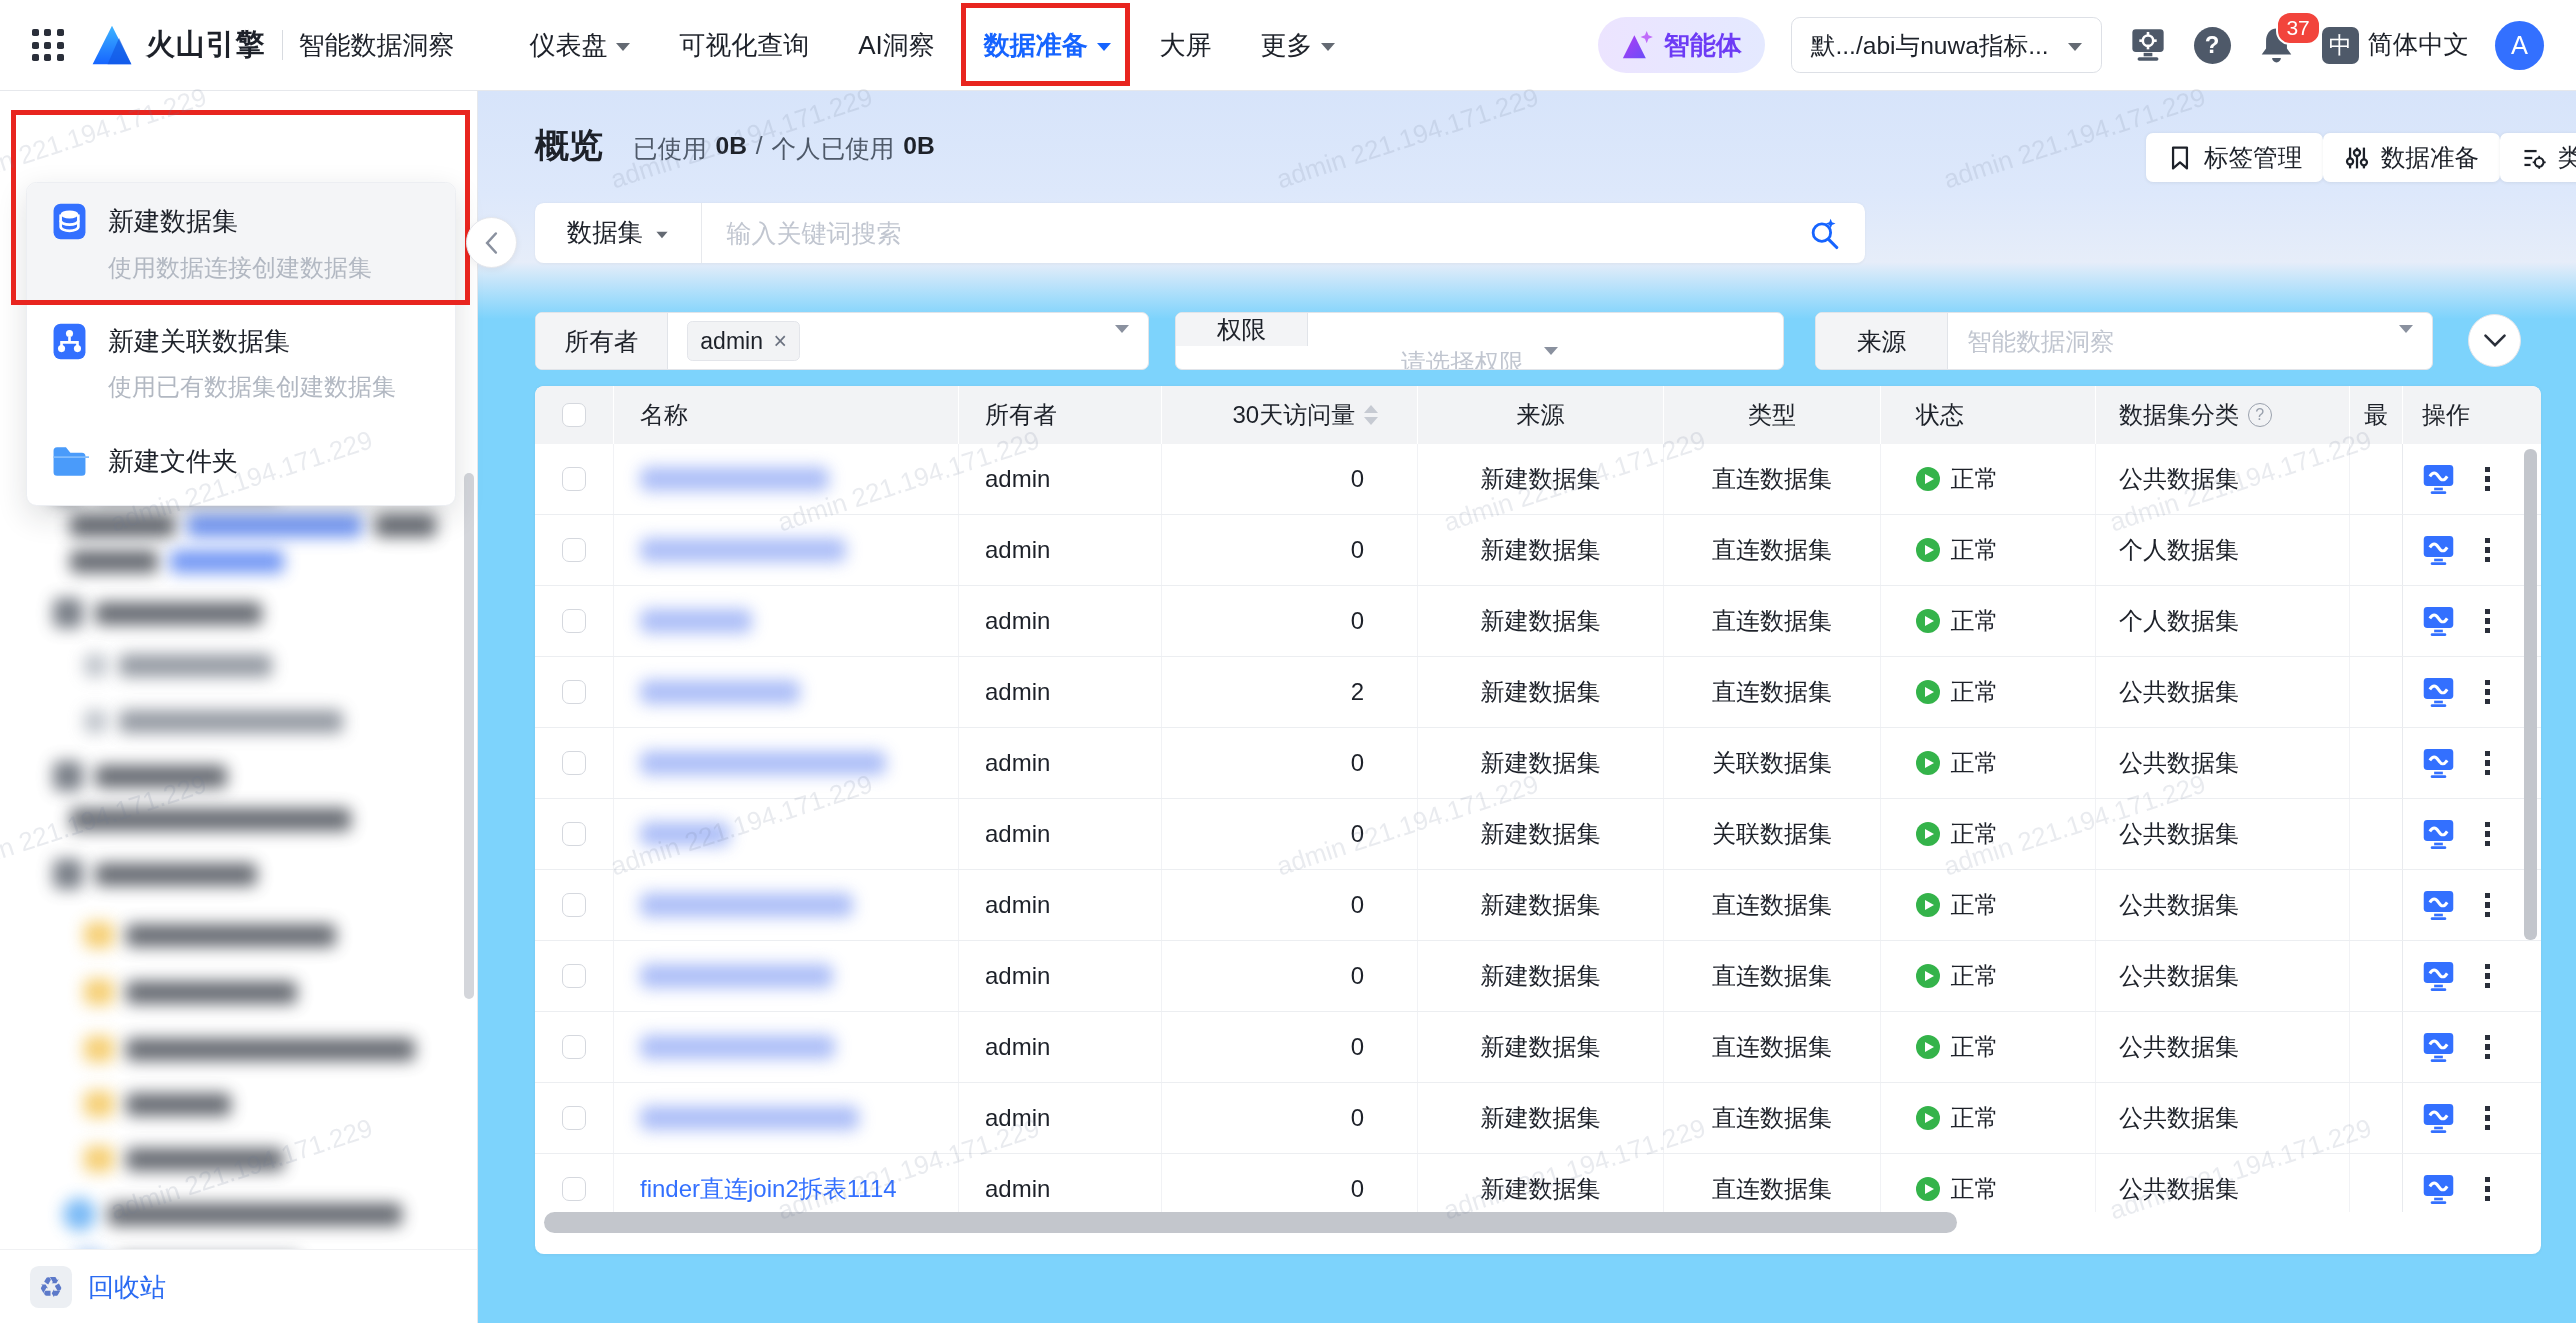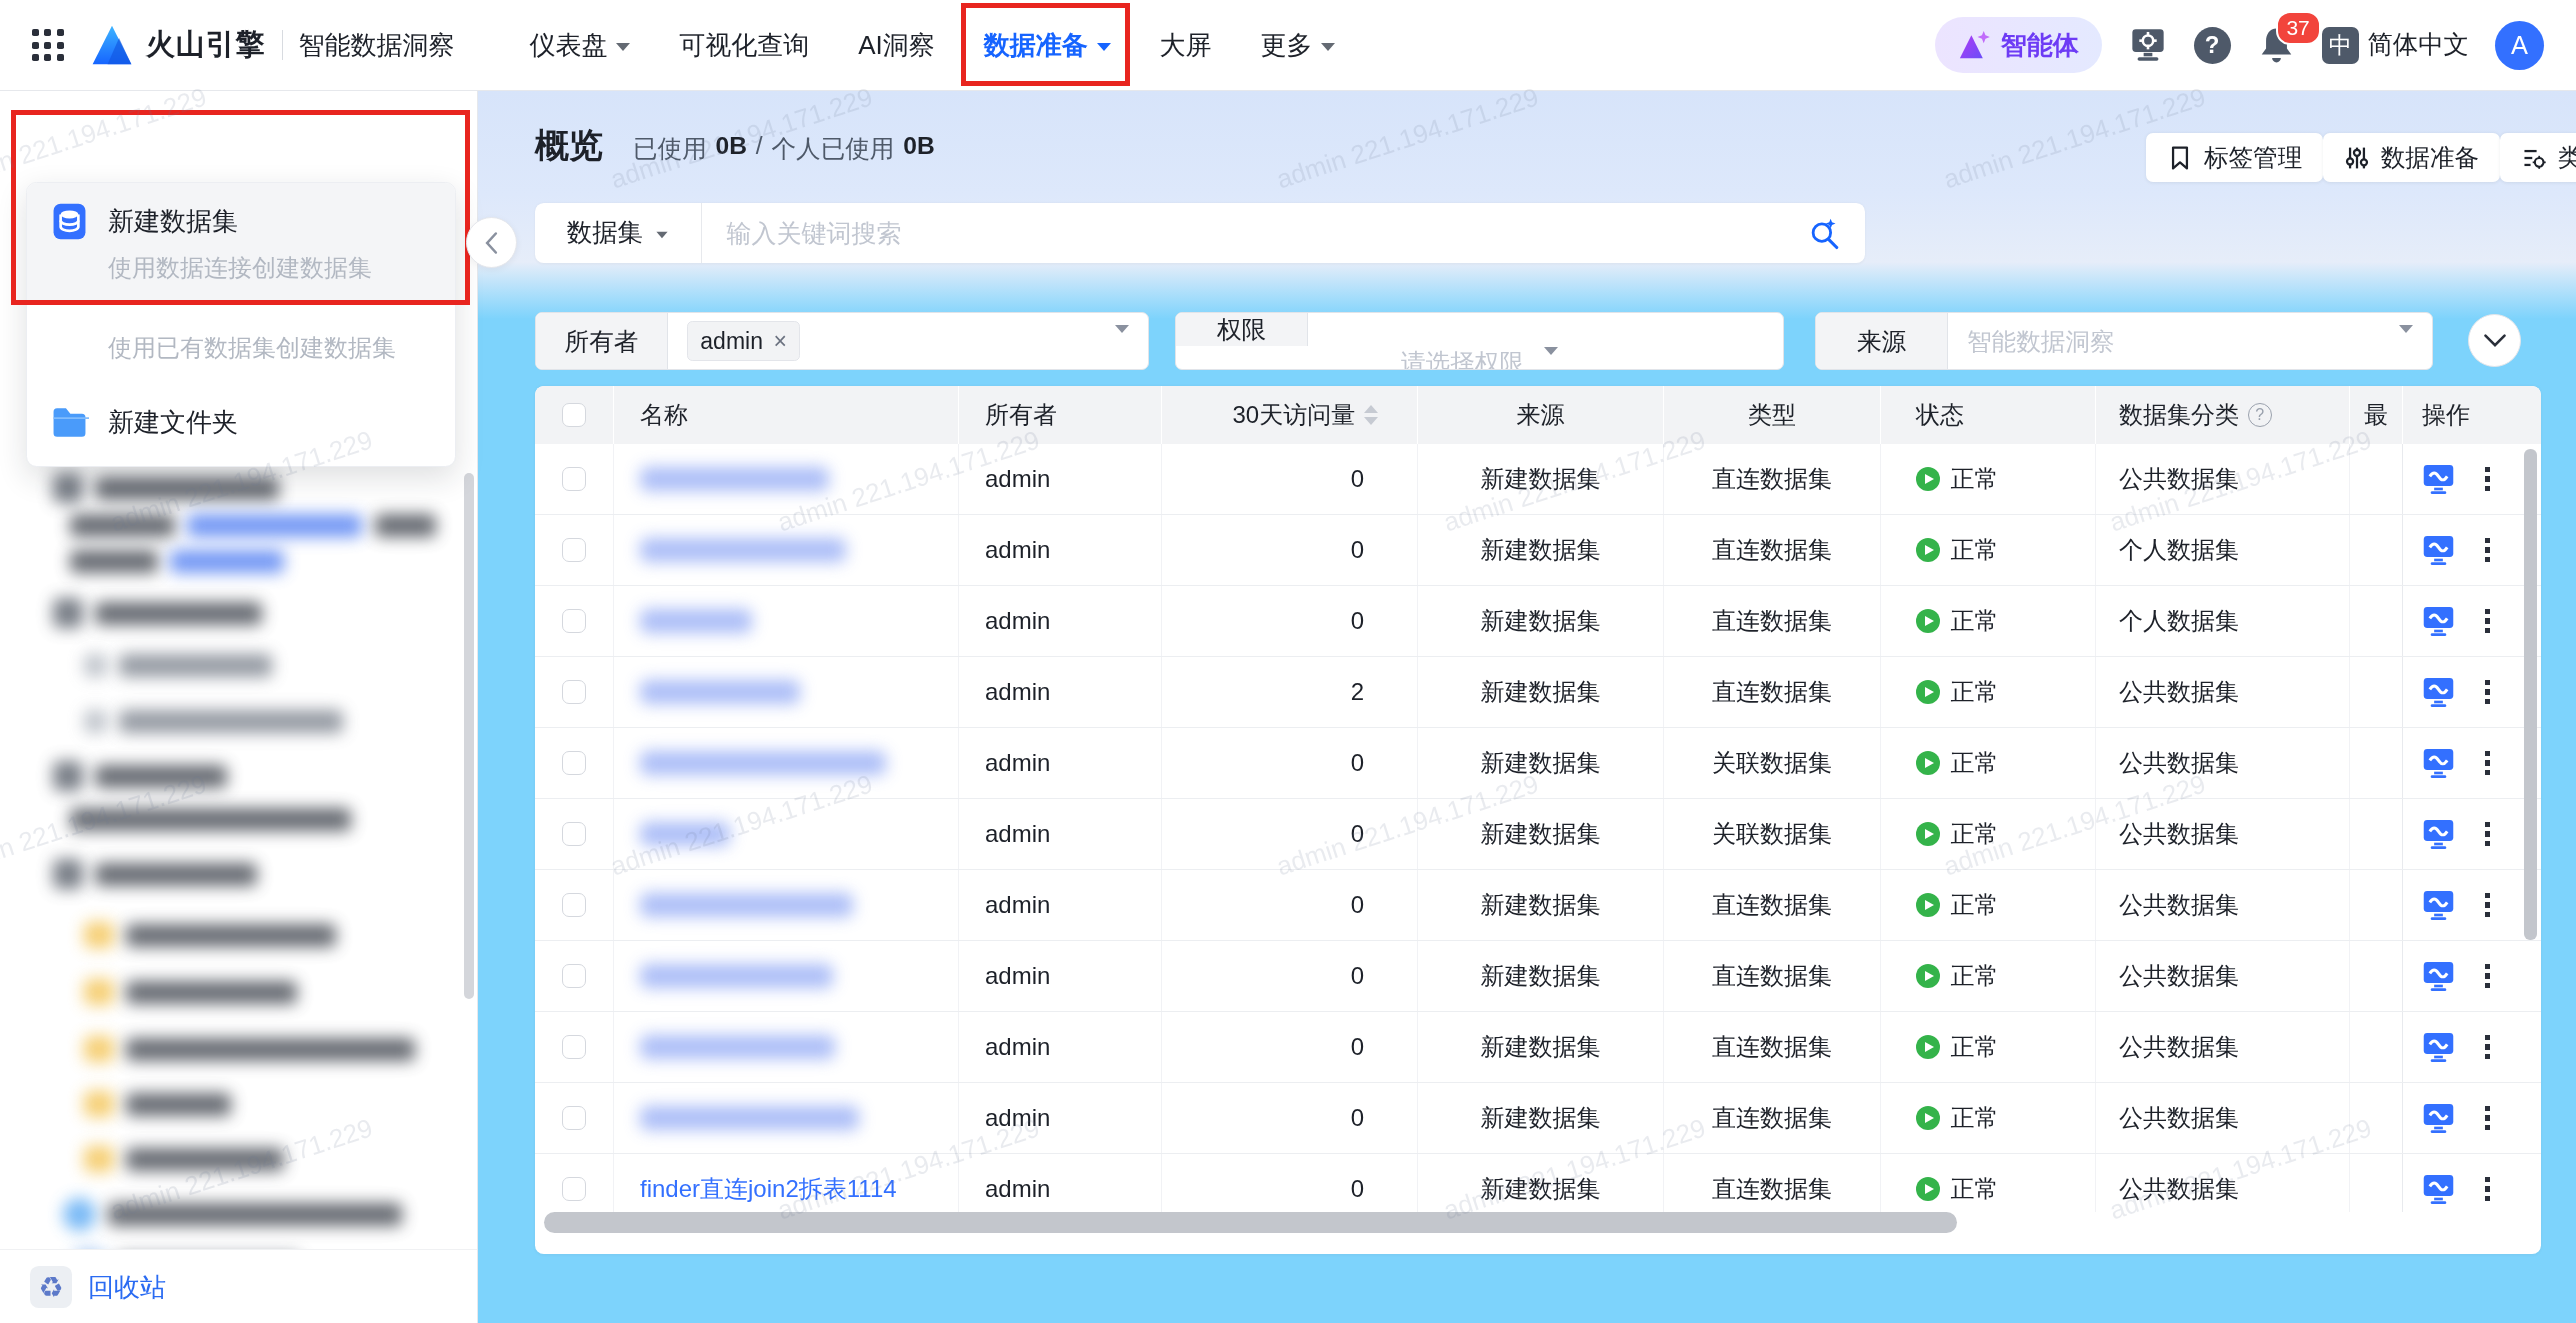--- a/index.html
+++ b/index.html
@@ -199,20 +199,24 @@
               <linearGradient id="pg" x1="0" y1="0" x2="1" y2="1">
                 <stop offset="0" stop-color="#b13cf5"></stop>
                 <stop offset="1" stop-color="#6a4df8"></stop>
               </linearGradient>
             </defs>
             <polygon points="15,6 28,32 2,32" fill="url(#pg)"></polygon>
             <polygon points="29,1 31,6 36,8 31,10 29,15 27,10 22,8 27,6" fill="#c06bfa"></polygon>
           </svg>
         <b>智能体</b>
       </span>
+      <span class="workspace">
+        <span>默.../abi与nuwa指标...</span>
+          <i class="caret"></i>
+      </span>
       <span class="icon-btn">
         <svg width="40" height="40" viewBox="0 0 46 46">
             <rect x="5" y="5" width="36" height="26" rx="4" fill="#4e5969"></rect>
             <circle cx="23" cy="18" r="6" fill="none" stroke="#fff" stroke-width="3"></circle>
             <g stroke="#fff" stroke-width="3">
               <line x1="23" y1="8" x2="23" y2="12"></line>
               <line x1="23" y1="24" x2="23" y2="28"></line>
               <line x1="13" y1="18" x2="17" y2="18"></line>
               <line x1="29" y1="18" x2="33" y2="18"></line>
             </g>
@@ -247,20 +251,30 @@
               <rect x="4" y="2" width="36" height="40" rx="8" fill="#3370ff"></rect>
               <ellipse cx="22" cy="14" rx="10" ry="4.5" fill="#fff"></ellipse>
               <path d="M12 14 v14 a10 4.5 0 0 0 20 0 v-14" fill="none" stroke="#fff" stroke-width="3"></path>
               <path d="M12 21 a10 4.5 0 0 0 20 0" fill="none" stroke="#fff" stroke-width="3"></path>
             </svg>
           <span class="mi-title">新建数据集</span>
         </div>
         <div class="mi-sub">使用数据连接创建数据集</div>
       </div>
       <div class="menu-item">
+        <div class="mi-head">
+          <svg width="39" height="39" viewBox="0 0 44 44">
+              <rect x="4" y="2" width="36" height="40" rx="8" fill="#3370ff"></rect>
+              <circle cx="22" cy="13" r="4" fill="#fff"></circle>
+              <circle cx="13" cy="30" r="4" fill="#fff"></circle>
+              <circle cx="31" cy="30" r="4" fill="#fff"></circle>
+              <path d="M22 17 v6 M22 23 h-9 v7 M22 23 h9 v7" stroke="#fff" stroke-width="3" fill="none"></path>
+            </svg>
+          <span class="mi-title">新建关联数据集</span>
+        </div>
         <div class="mi-sub">使用已有数据集创建数据集</div>
       </div>
       <div class="menu-item" style="padding-bottom:24.6px;">
         <div class="mi-head">
           <svg width="39" height="39" viewBox="0 0 44 44">
               <path d="M4 10 a4 4 0 0 1 4-4 h10 l5 6 h13 a4 4 0 0 1 4 4 v18 a4 4 0 0 1 -4 4 h-28 a4 4 0 0 1 -4-4 z" fill="#4a9bfa"></path>
               <path d="M4 16 h40 v2 h-40 z" fill="#82bcfd"></path>
             </svg>
           <span class="mi-title">新建文件夹</span>
         </div>

